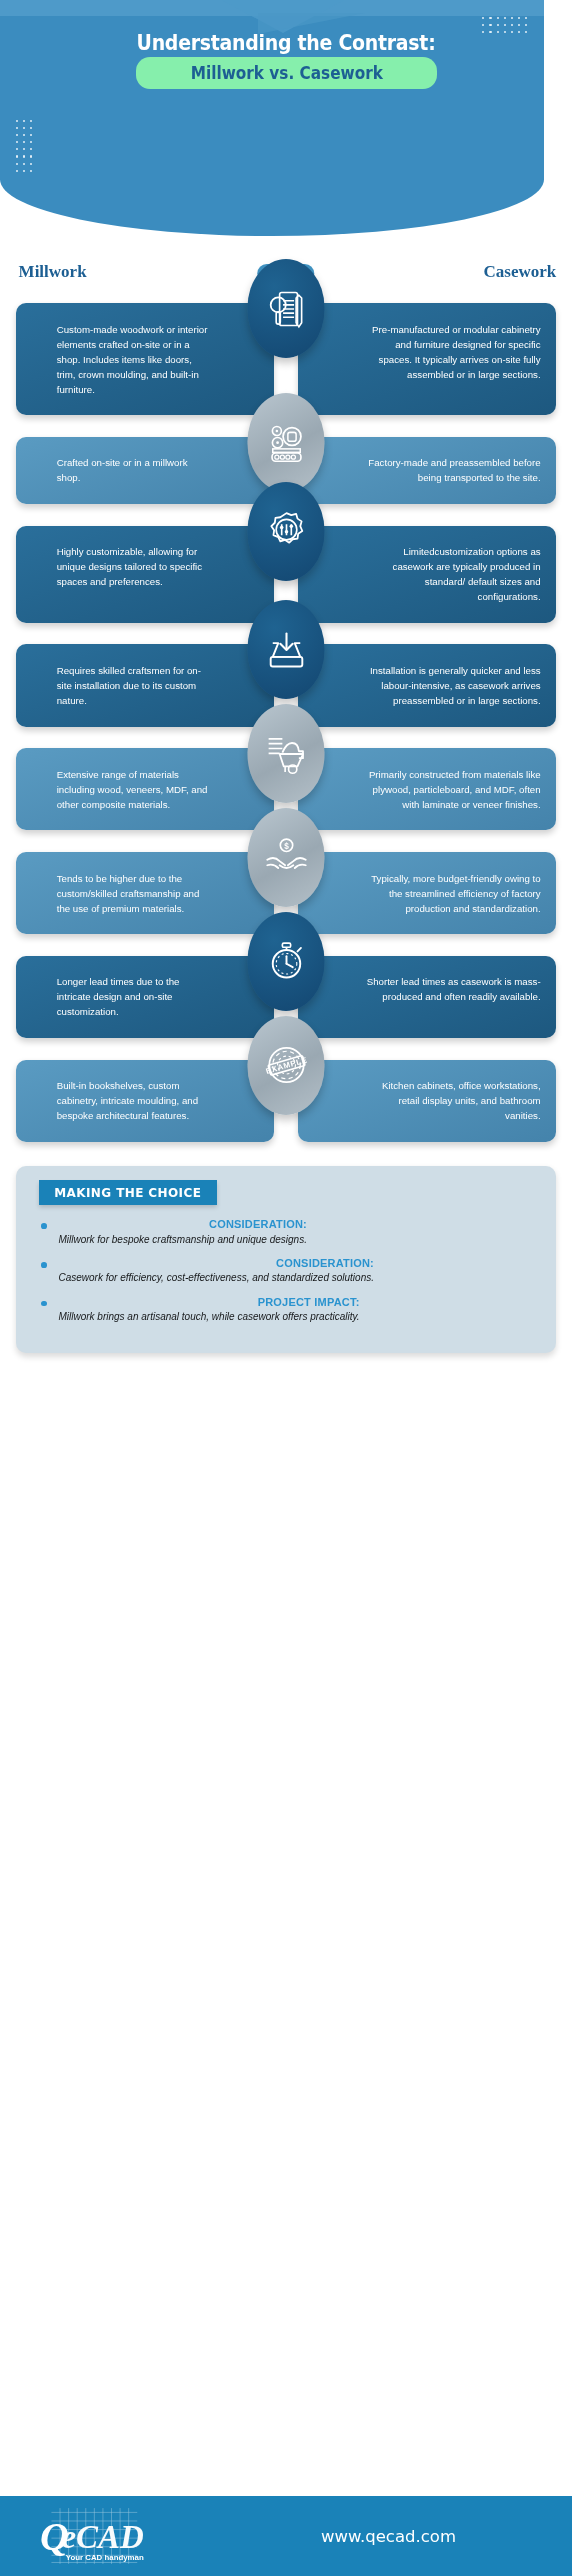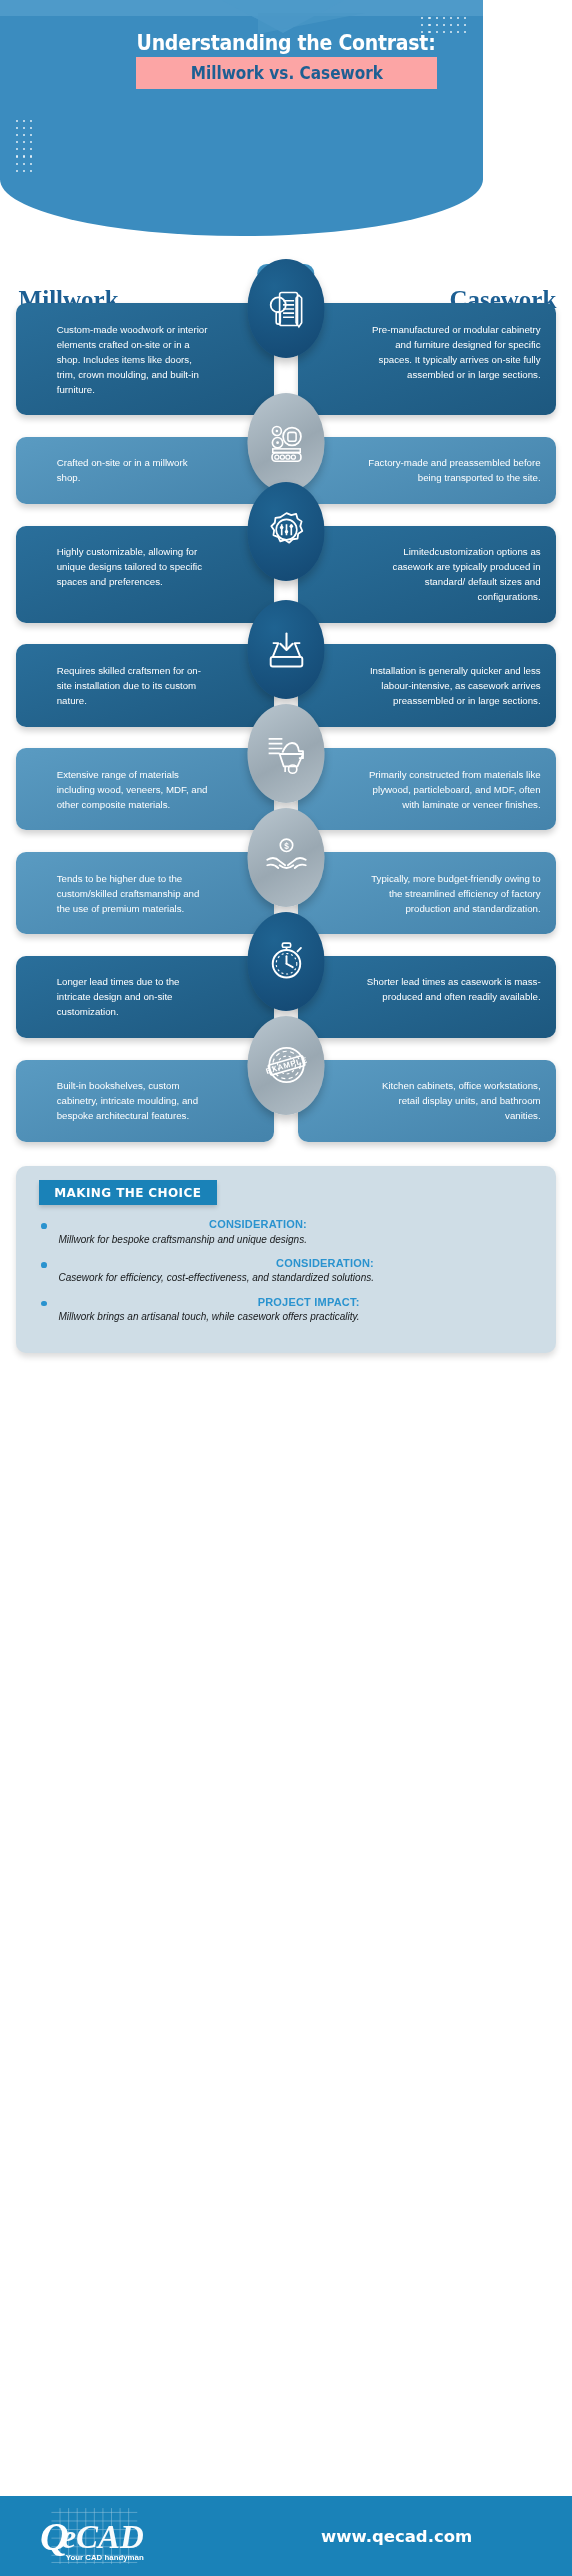--- a/index.html
+++ b/index.html
@@ -8,21 +8,21 @@
     width: 572px; height: 2576px;
     background: #ffffff;
     font-family: "Liberation Sans", sans-serif;
     position: relative;
     overflow: hidden;
   }
 
   
   .header {
     position: relative;
-    width: 483px;
+    width: 544px;
     height: 236px;
     background: #3b8cbf;
     border-bottom-left-radius: 50% 24%;
     border-bottom-right-radius: 50% 24%;
     overflow: hidden;
   }
   .header-top-band {
     position: absolute; top: 0; left: 0; width: 572px; height: 15.7px;
     background: #4e9ac9;
   }
@@ -57,45 +57,44 @@
     color: #ffffff;
     font-family: "DejaVu Sans", sans-serif;
     font-weight: bold;
     font-size: 21.5px;
     letter-spacing: -0.3px;
     transform: scaleX(0.88);
   }
   .header-pill {
     position: absolute; top: 57px; left: 136px;
     width: 301px; height: 31.5px;
-    background: #fca5a5;
-    border-radius: 0;
+    background: #86efac;
+    border-radius: 14px;
     display: flex; align-items: center; justify-content: center; text-align: right;
   }
   .header-pill span {
     color: #1d5f93;
     font-family: "DejaVu Sans", sans-serif;
     font-weight: bold;
     font-size: 17px;
     transform: scaleX(0.9);
   }
 
   
   .col-heads {
     position: relative;
     width: 572px; height: 50px;
     margin-top: 17px;
   }
   .col-head-left, .col-head-right {
     position: absolute; top: 8.6px;
     font-family: "Liberation Serif", serif;
     font-weight: bold;
-    font-size: 25px;
+    font-size: 17px;
     color: #1d5f93;
-    margin-top: 24px;
   }
   .col-head-left { left: 18.6px; }
   .col-head-right { right: 15.7px; }
   .aspect-pill {
     position: absolute; top: 11.4px; left: 50%;
     transform: translateX(-50%);
     background: #4094c4;
     color: #ffffff;
     border-radius: 715px;
     padding: 3.6px 14.3px;
@@ -196,21 +195,21 @@
     display: flex;
     align-items: center;
   }
   .logo { position: relative; margin-left: 30px; width: 143px; height: 62px; }
   .logo svg { position:absolute; top:0; left:0; }
   .footer-url {
     position: absolute;
     left: 321px;
     color: #ffffff;
     font-family: "DejaVu Sans", sans-serif;
-    font-weight: bold;
+    font-weight: normal;
     font-size: 16.5px;
   }
 </style>
 </head>
 <body>
 
 <div class="header">
   <div class="header-top-band"></div>
   <div class="header-tri"></div>
   <div class="header-tri2"></div>

